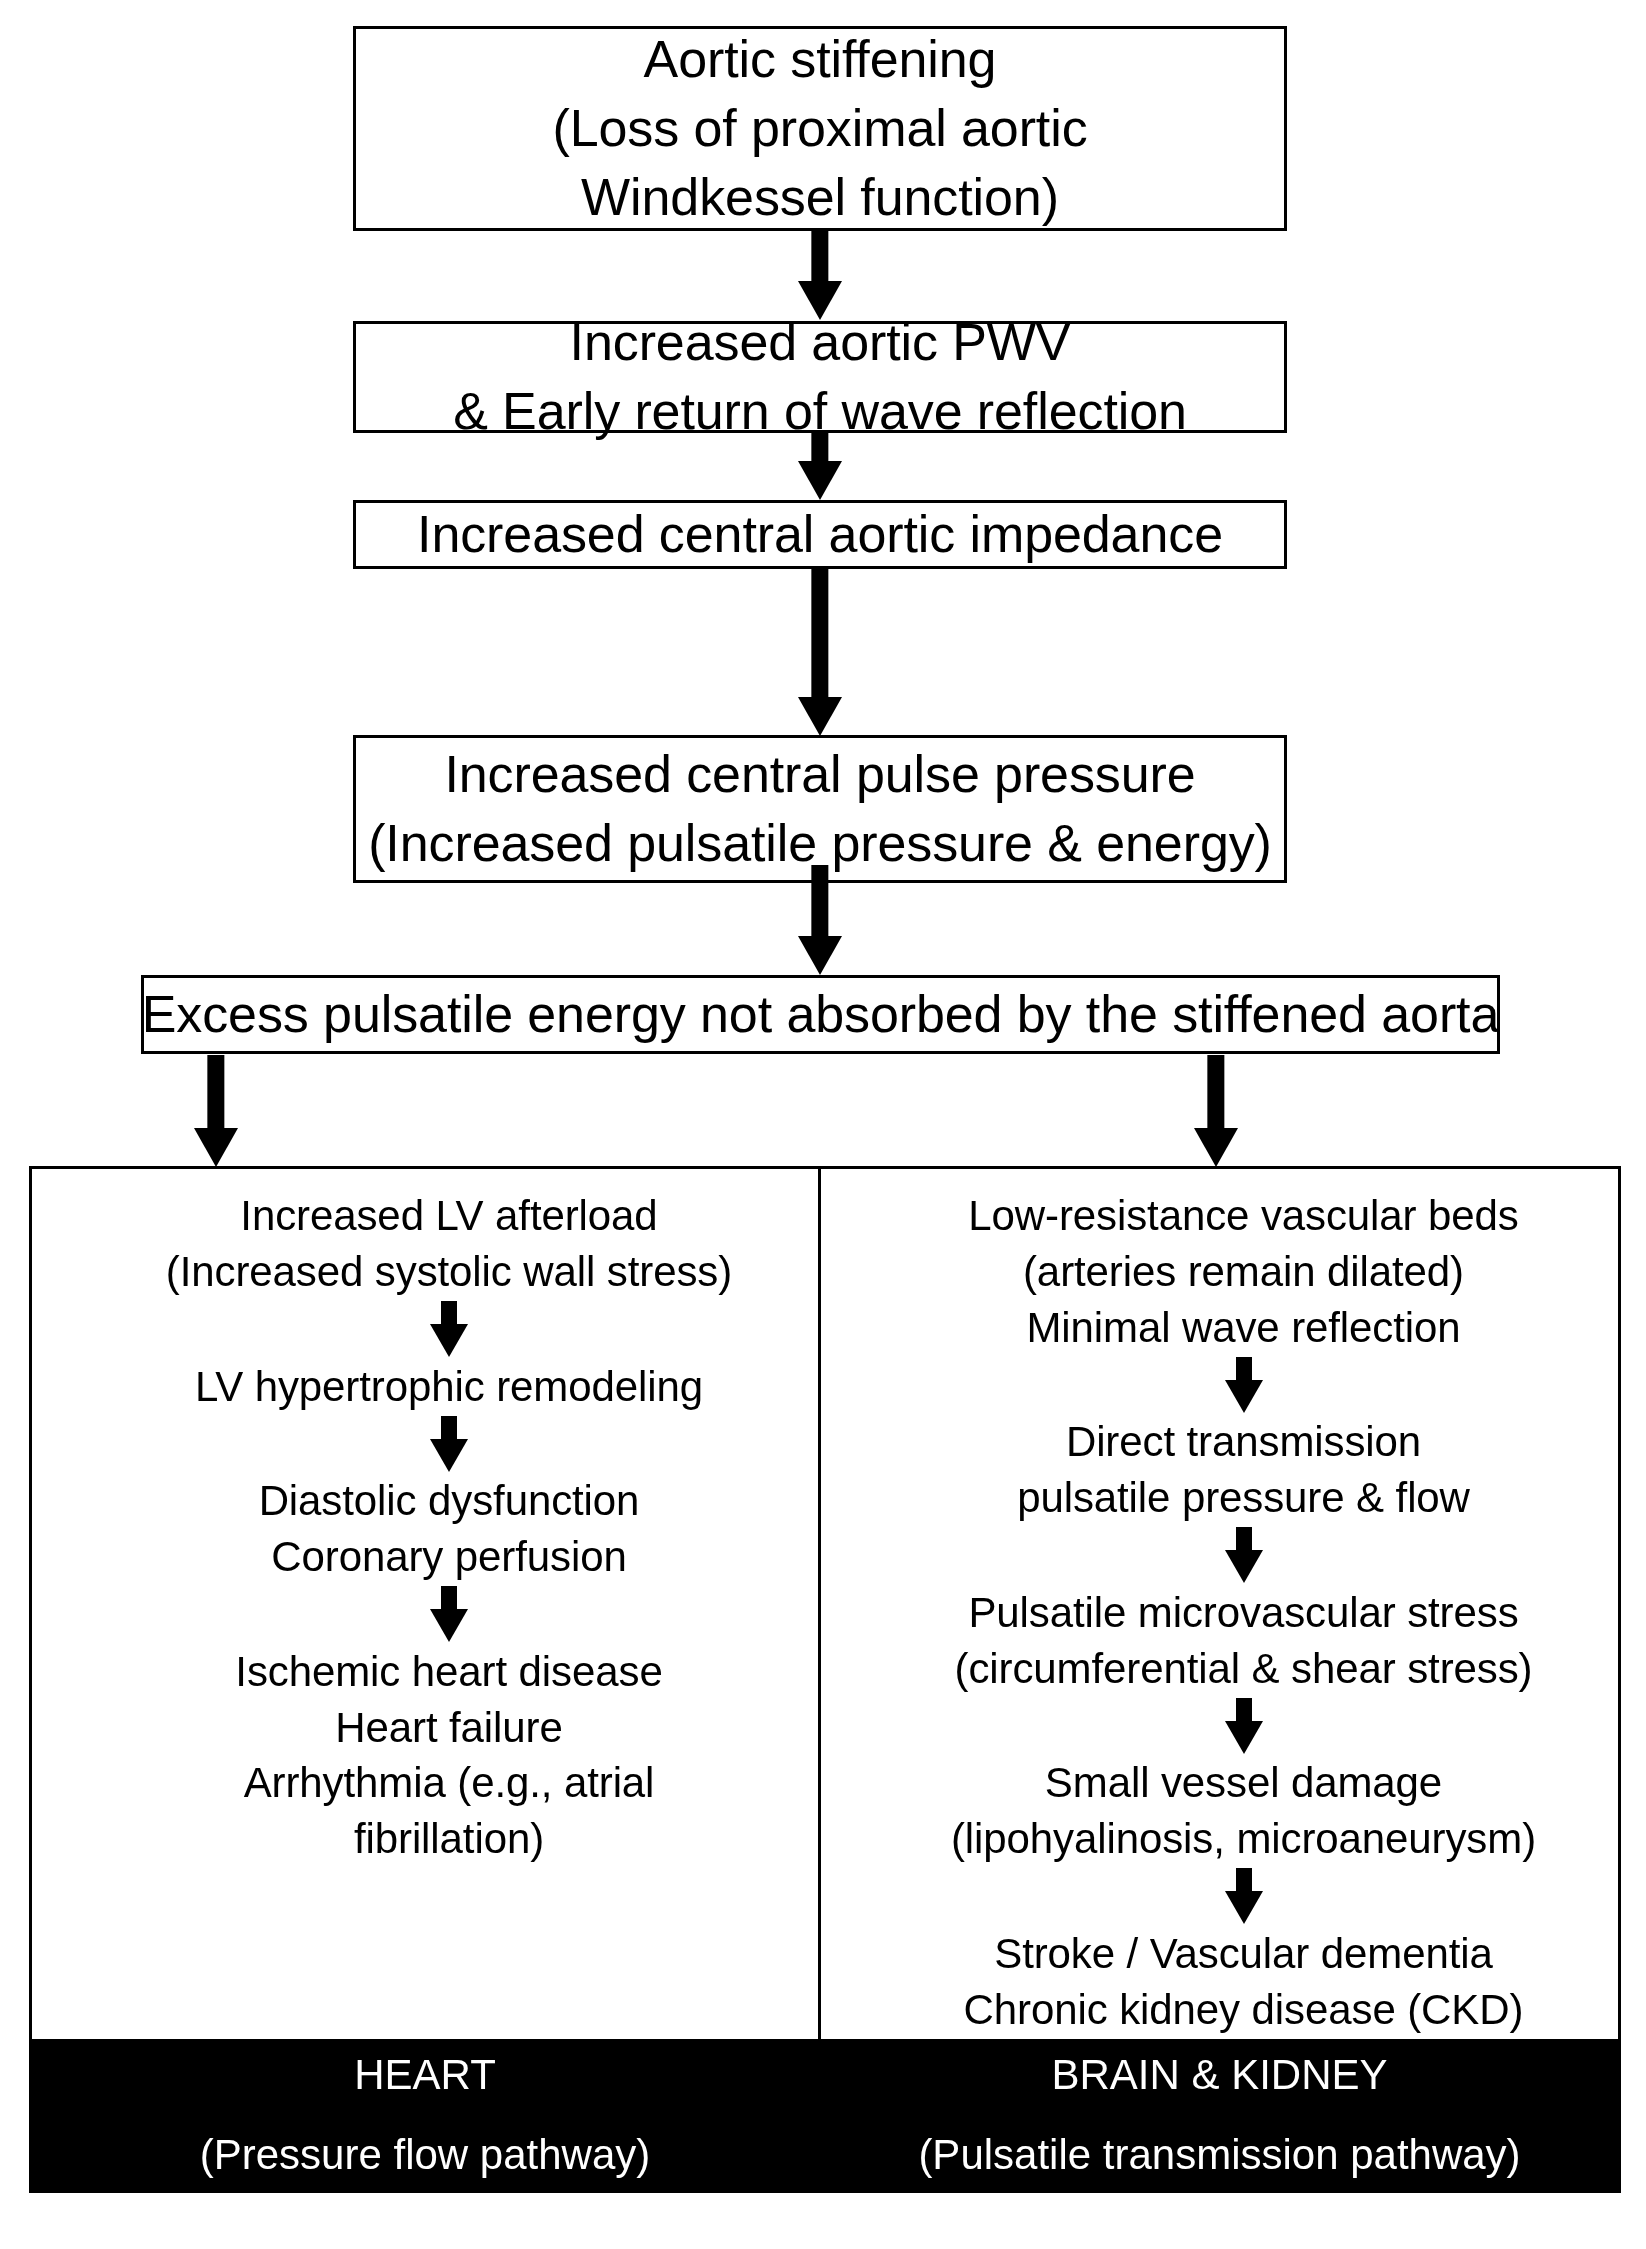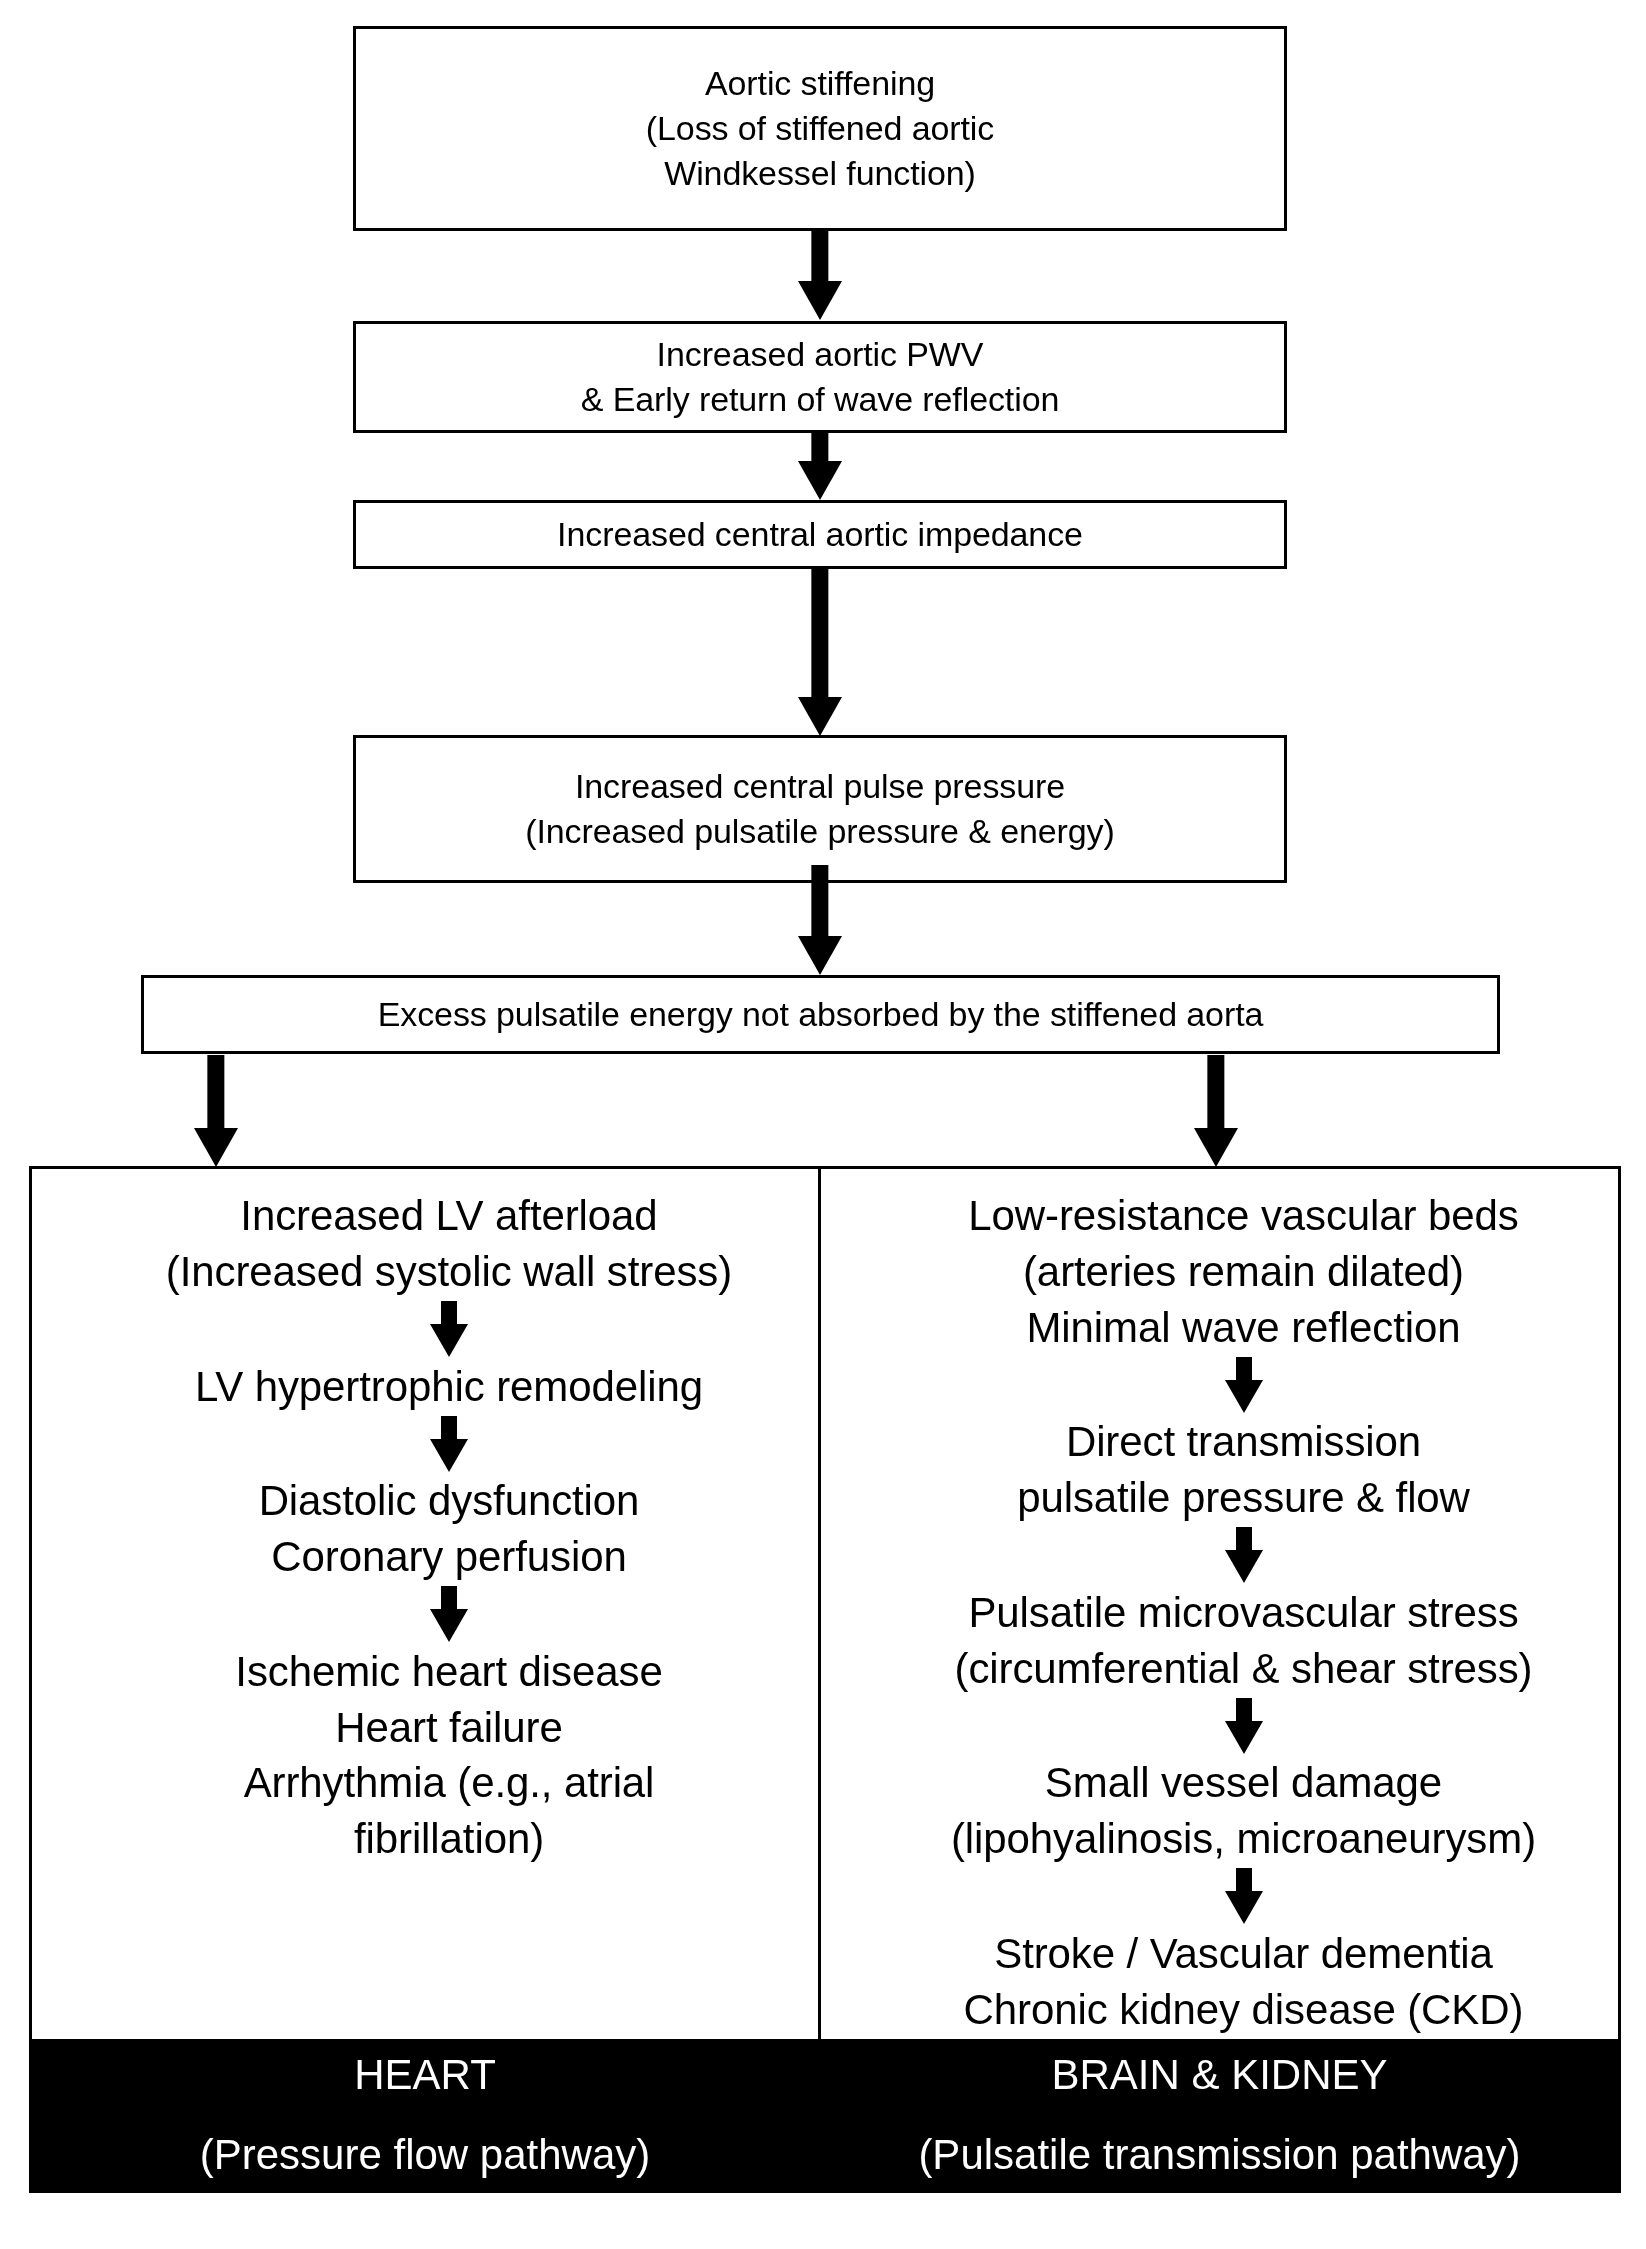--- a/index.html
+++ b/index.html
@@ -26,21 +26,21 @@
     border: 3.6px solid #000000;
     background: #ffffff;
     display: flex;
     flex-direction: column;
     align-items: center;
     justify-content: center;
     text-align: center;
   }
   .fbox .ln {
     display: block;
-    font-size: 34px;
+    font-size: 52px;
     line-height: 1.33;
     white-space: nowrap;
     letter-spacing: -0.1px;
   }
 
   
   #box-aortic-stiffening { left: 353px;  top: 26px;   width: 934px; height: 205px; }
   #box-pwv               { left: 353px;  top: 321px;  width: 934px; height: 112px; }
   #box-impedance         { left: 353px;  top: 500px;  width: 934px; height: 69px;  }
   #box-pulse-pressure    { left: 353px;  top: 735px; width: 934px; height: 148px; }
@@ -175,21 +175,21 @@
     color: #ffffff;
   }
 </style>
 </head>
 <body>
 
 <div id="page">
 
   <div class="fbox" id="box-aortic-stiffening">
     <span class="ln">Aortic stiffening</span>
-    <span class="ln">(Loss of stiffened aortic</span>
+    <span class="ln">(Loss of proximal aortic</span>
     <span class="ln">Windkessel function)</span>
   </div>
 
   <div class="varrow" id="arrow-1">
     <span class="shaft"></span>
     <span class="head"></span>
   </div>
 
   <div class="fbox" id="box-pwv">
     <span class="ln">Increased aortic PWV</span>

